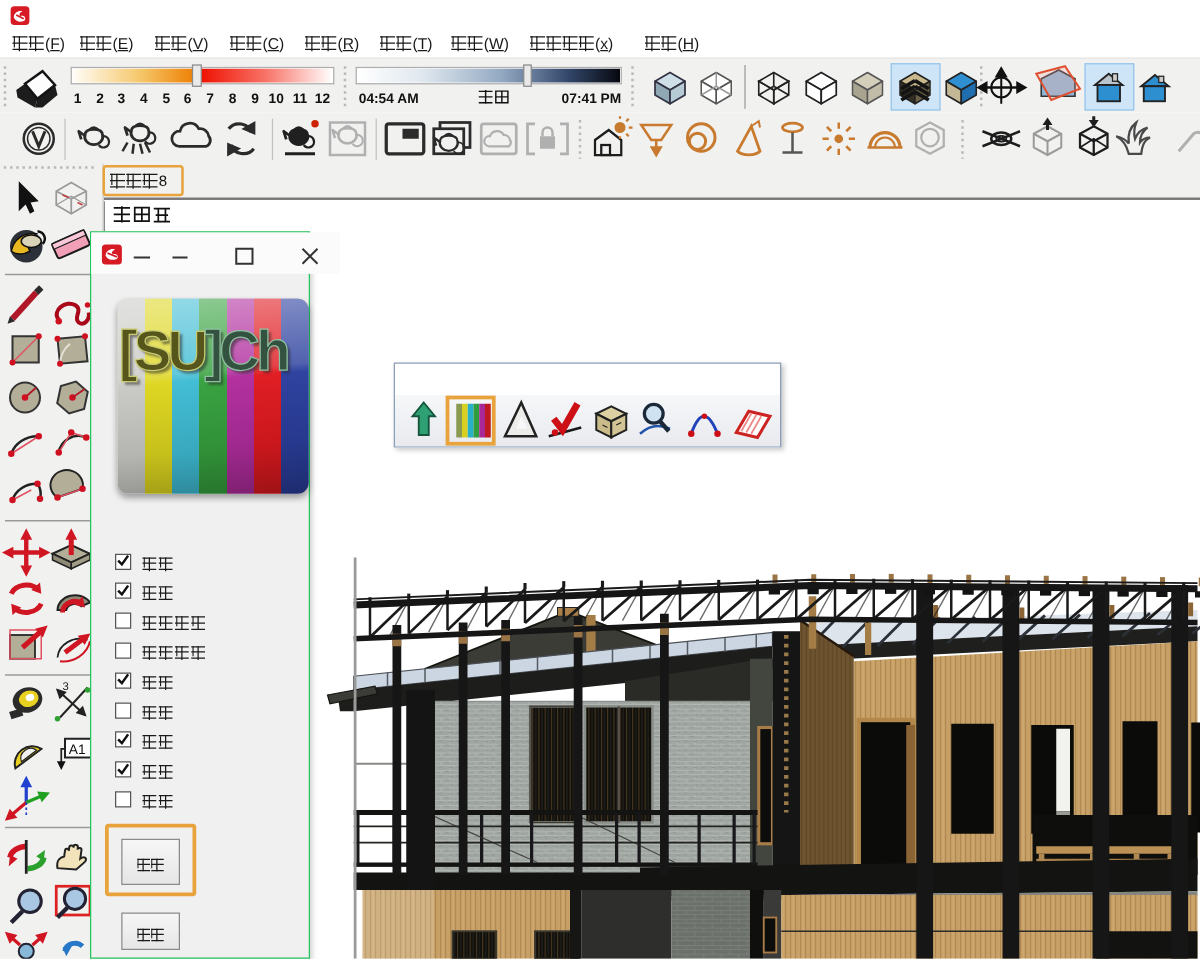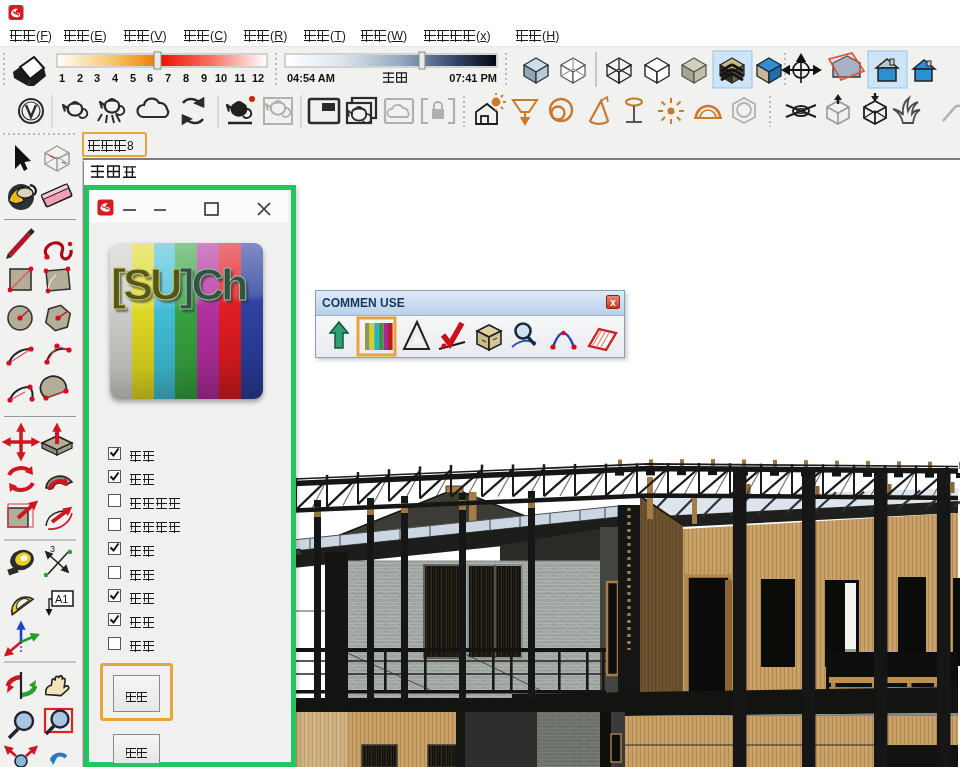--- a/index.html
+++ b/index.html
@@ -675,21 +675,21 @@
 <polyline points="283,484.0 648,468.4 958,471.0" fill="none" stroke="#161616" stroke-width="5.5"></polyline>
 <polyline points="283,479.5 648,463.9 958,466.5" fill="none" stroke="#1a1a1a" stroke-width="1.6"></polyline>
 <rect x="283" y="446" width="2.2" height="321" fill="#9a9a9a"></rect>
 </svg>
 <svg class="abs" style="left:5px;top:2px" width="60" height="18" viewBox="0 0 60 18">
 <path d="M2,3.3h13M2,8.5h13M2,13.96h13M8.5,2v13" stroke="#111" stroke-width="1.36" fill="none"></path>
 <path d="M18.78,3.04h11.44v10.92h-11.44zM18.78,8.5h11.44M24.5,3.04v10.92" stroke="#111" stroke-width="1.36" fill="none"></path>
 <path d="M34,3.8200000000000003h13M35.56,9.15h9.88M34,14.219999999999999h13M37.64,3.8200000000000003v10.4M43.36,3.8200000000000003v10.4" stroke="#111" stroke-width="1.36" fill="none"></path>
 </svg>
 </div>
-<div class="abs" style="left:84px;top:185px;width:212px;height:582px;background:#f0f0f0;border:5px solid #22c55e;z-index:40;box-shadow:2px 2px 4px rgba(0,0,0,0.18)">
+<div class="abs" style="left:72px;top:185px;width:176px;height:582px;background:#f0f0f0;border:1px solid #22c55e;z-index:40;box-shadow:2px 2px 4px rgba(0,0,0,0.18)">
 <div class="abs" style="left:0;top:0;width:199px;height:33px;background:#fbfbfb"></div>
 <svg class="abs" style="left:8px;top:8px" width="18" height="19" viewBox="0 0 18 19">
       <rect x="0.5" y="1.5" width="16" height="16" rx="3" fill="#d61b24"></rect>
       <path d="M3.5,10.5 C3.5,6.5 8,4.5 11,5.5 C9,6.5 8,7.5 9,9.5 C11,8.5 14,9.5 13,12.5 C11,14.5 5.5,14.5 3.5,10.5 Z" fill="#fff"></path>
       <path d="M5,8.5 L12.5,11.5" stroke="#d61b24" stroke-width="1.3"></path>
     </svg>
 <svg class="abs" style="left:0;top:0" width="199" height="33" viewBox="0 0 199 33">
       <g stroke="#333" stroke-width="1.6" fill="none">
         <line x1="34" y1="20" x2="47" y2="20"></line>
         <line x1="65" y1="20" x2="77" y2="20"></line>
@@ -737,24 +737,20 @@
       </svg>
     </div>
 <div class="abs" style="left:41px;top:423.1px"><span class="z s11" style="margin-right:2px"></span><span class="z s11" style="margin-right:2px"></span></div>
 <div class="abs" style="left:19px;top:446.9px;width:13px;height:13px;background:#fff;border:1.4px solid #555"></div>
 <div class="abs" style="left:41px;top:446.9px"><span class="z s11" style="margin-right:2px"></span><span class="z s11" style="margin-right:2px"></span></div>
 <div class="abs" style="left:11px;top:473px;width:73px;height:58px;border:3px solid #e8a33c;border-radius:3px"></div>
 <div class="abs" style="left:24px;top:485px;width:47px;height:37px;background:linear-gradient(#f6f6f6,#e6e6e6);border:1px solid #8a8a8a;text-align:center;padding-top:11px"><span class="z s10"></span><span class="z s10"></span></div>
 <div class="abs" style="left:24px;top:544px;width:47px;height:30px;background:linear-gradient(#f6f6f6,#e6e6e6);border:1px solid #8a8a8a;text-align:center;padding-top:8px"><span class="z s10"></span><span class="z s10"></span></div>
 </div>
 <div class="abs" style="left:315px;top:290px;width:310px;height:68px;border:1px solid #8ba0b8;z-index:50;box-shadow:2px 2px 4px rgba(0,0,0,0.22)">
-<div class="abs" style="left:0;top:0;width:308px;height:25px;background:linear-gradient(#dfeafa,#b9d0e8);border-bottom:1px solid #9ab2cc">
-      <span style="position:absolute;left:6px;top:5px;font-size:12px;font-weight:bold;color:#16365c;font-family:'Liberation Sans',sans-serif">COMMEN USE</span>
-      <div style="position:absolute;right:4px;top:4px;width:14px;height:14px;background:linear-gradient(#ea8a7a,#c23a28);border:1px solid #8e2418;border-radius:2px;color:#fff;font-size:10px;font-weight:bold;text-align:center;line-height:13px">x</div>
-    </div>
 <div class="abs" style="left:0;top:25px;width:308px;height:41px;background:linear-gradient(#f6f7f9,#e8eaee)">
 <svg class="abs" style="left:0;top:0" width="308" height="41" viewBox="0 0 308 41">
 <polygon points="23,6 32,17 27,17 27,32 19,32 19,17 14,17" fill="#2f9f74" stroke="#14553c" stroke-width="1.5"></polygon>
 <rect x="42" y="2" width="37" height="37" fill="none" stroke="#e8a33c" stroke-width="3"></rect>
 <g>
           <rect x="49" y="7" width="4.6" height="27" fill="#8a9a50"></rect>
           <rect x="53.6" y="7" width="4.6" height="27" fill="#d8d020"></rect>
           <rect x="58.2" y="7" width="4.6" height="27" fill="#28b0c8"></rect>
           <rect x="62.8" y="7" width="4.6" height="27" fill="#2f9e3f"></rect>
           <rect x="67.4" y="7" width="4.6" height="27" fill="#a82898"></rect>

